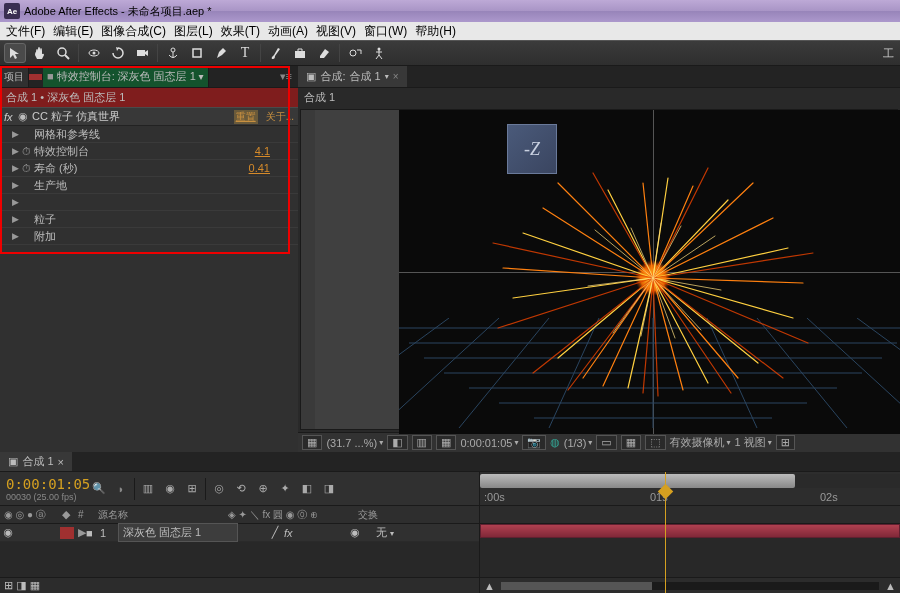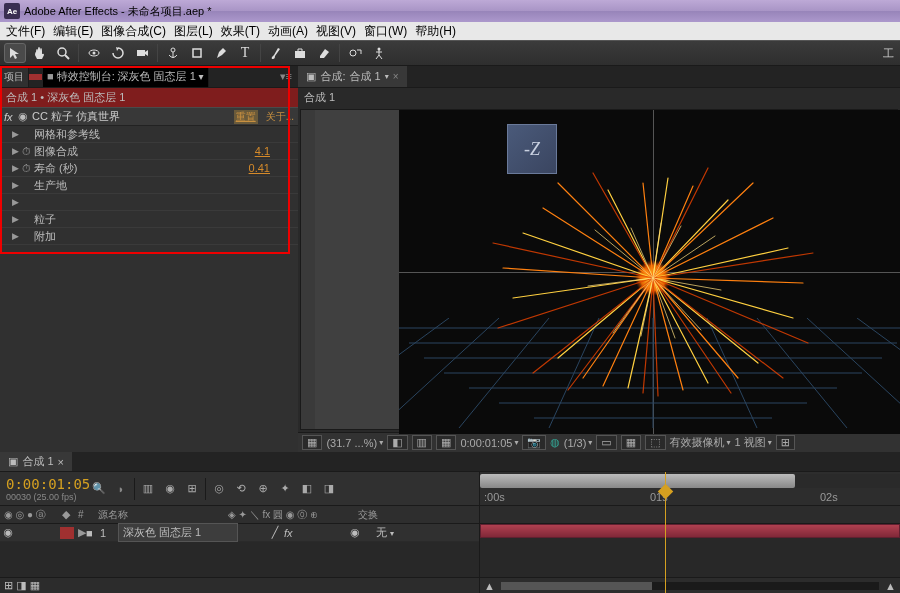--- a/index.html
+++ b/index.html
@@ -9,21 +9,21 @@
 .menubar { height:18px; background:#e8e8e8; display:flex; align-items:center; padding:0 2px; color:#000; }
 .menubar span { padding:0 4px; cursor:default; font-size:12px; }
 .toolbar { height:26px; background:linear-gradient(#3b3b3b,#2e2e2e); border-top:1px solid #555; border-bottom:1px solid #1a1a1a; display:flex; align-items:center; padding:0 4px; gap:2px; }
 .toolbar .tool { width:22px; height:20px; display:inline-flex; align-items:center; justify-content:center; border:1px solid transparent; border-radius:3px; color:#ccc; }
 .toolbar .tool.active { background:#4a4a4a; border:1px solid #666; }
 .toolbar .sep { width:1px; height:18px; background:#1a1a1a; border-right:1px solid #444; margin:0 2px; }
 .workarea { display:flex; height:386px; }
 .left-panel { width:298px; background:#303030; display:flex; flex-direction:column; }
 .panel-tabs { height:22px; display:flex; align-items:center; background:#232323; border-bottom:1px solid #1a1a1a; }
 .panel-tab { padding:3px 8px 3px 6px; background:#303030; border-right:1px solid #1a1a1a; font-size:11px; }
-.panel-tab.active { background:#000000; }
+.panel-tab.active { background:#14532d; }
 .panel-tab.small { font-size:10px; padding:3px 4px; }
 .panel-header { padding:2px 6px; font-size:11px; background:#7f1d1d; }
 .redbox { position:absolute; left:0; top:66px; width:290px; height:188px; border:2px solid #e00; pointer-events:none; z-index:5; }
 .effect-header { display:flex; align-items:center; background:#383838; border-top:1px solid #4a4a4a; border-bottom:1px solid #222; padding:1px 4px; }
 .effect-header .fx { font-style:italic; color:#ccc; width:14px; }
 .effect-header .eye { width:14px; }
 .effect-header .name { flex:1; color:#ccc; }
 .effect-header .reset { color:#c89040; font-size:10px; text-decoration:underline; margin-right:8px; background:#6a5a3a; padding:0 2px; }
 .effect-header .about { color:#c89040; font-size:10px; }
 .prop-row { display:flex; align-items:center; padding:1px 0 1px 12px; border-bottom:1px solid #3a3a3a; height:17px; }
@@ -218,21 +218,21 @@
       <span class="about">关于...</span>
     </div>
     <div class="prop-row">
         <span class="tri">▶</span>
         <span class="stop"></span>
         <span class="label">网格和参考线</span>
       </div>
     <div class="prop-row">
         <span class="tri">▶</span>
         <span class="stop">⏱</span>
-        <span class="label">图像合成</span>
+        <span class="label">特效控制台</span>
         <span class="value">4.1</span>
       </div>
     <div class="prop-row">
         <span class="tri">▶</span>
         <span class="stop">⏱</span>
         <span class="label">寿命 (秒)</span>
         <span class="value">0.41</span>
       </div>
     <div class="prop-row">
         <span class="tri">▶</span>

